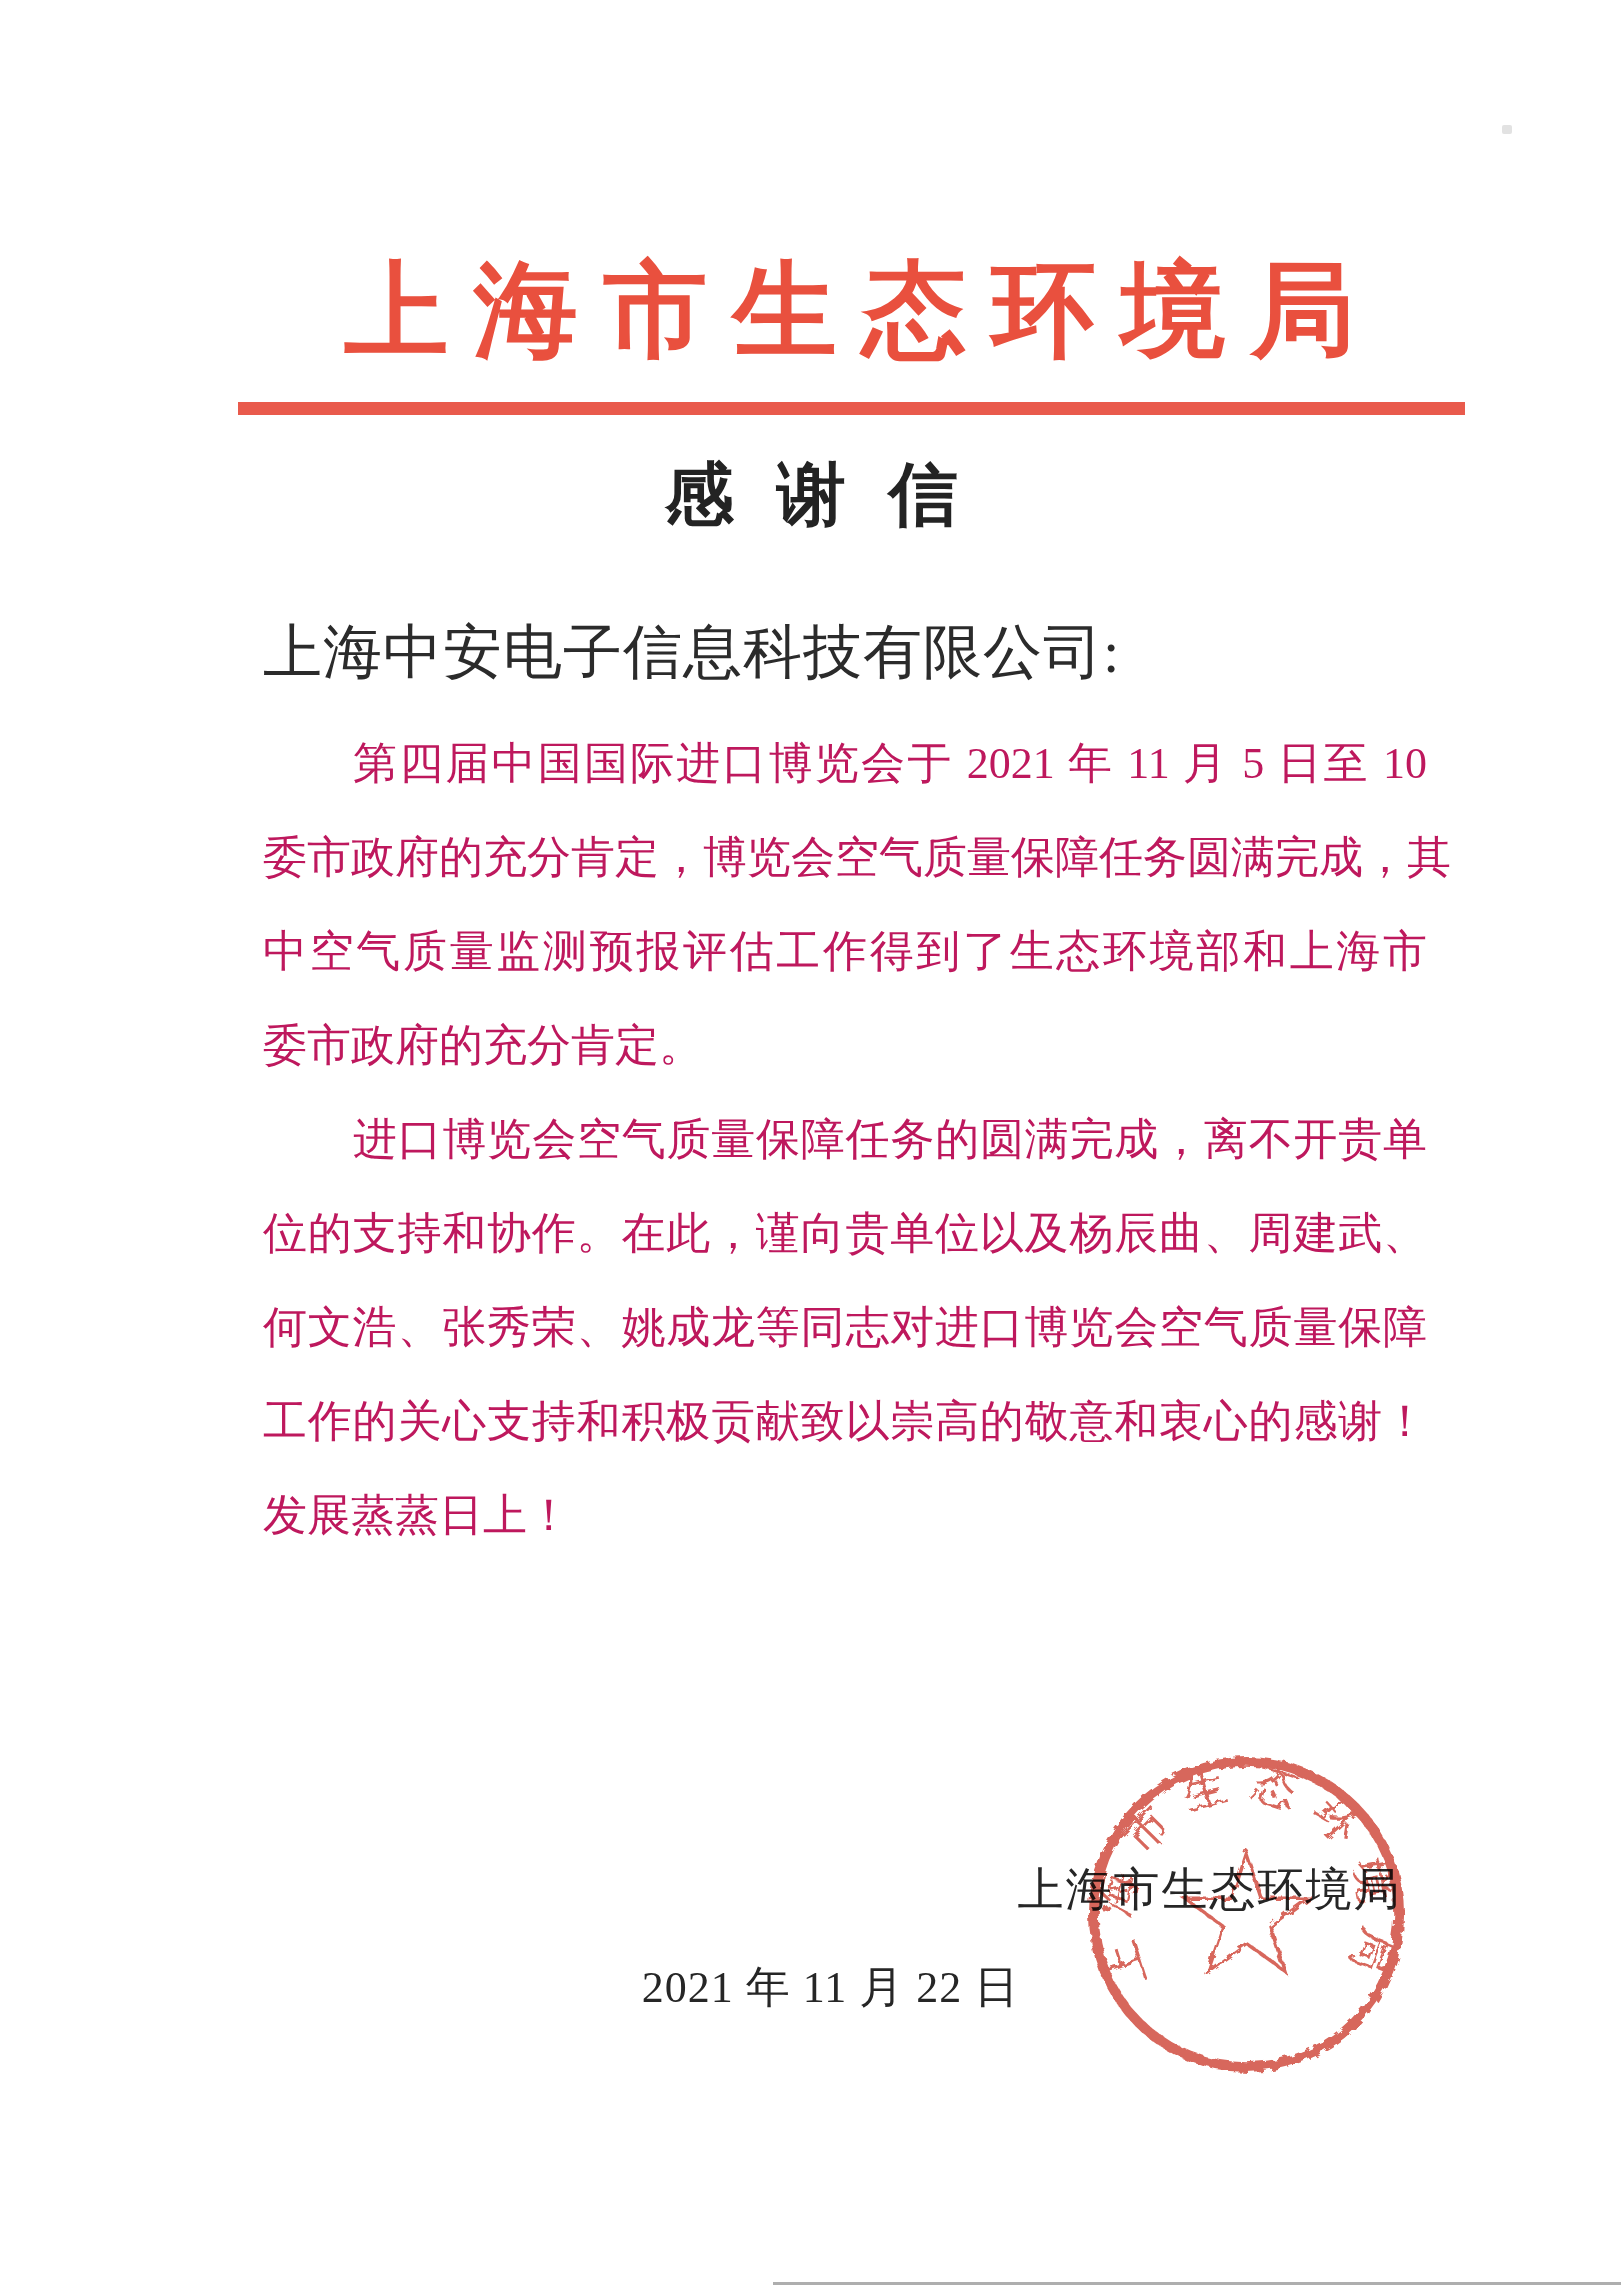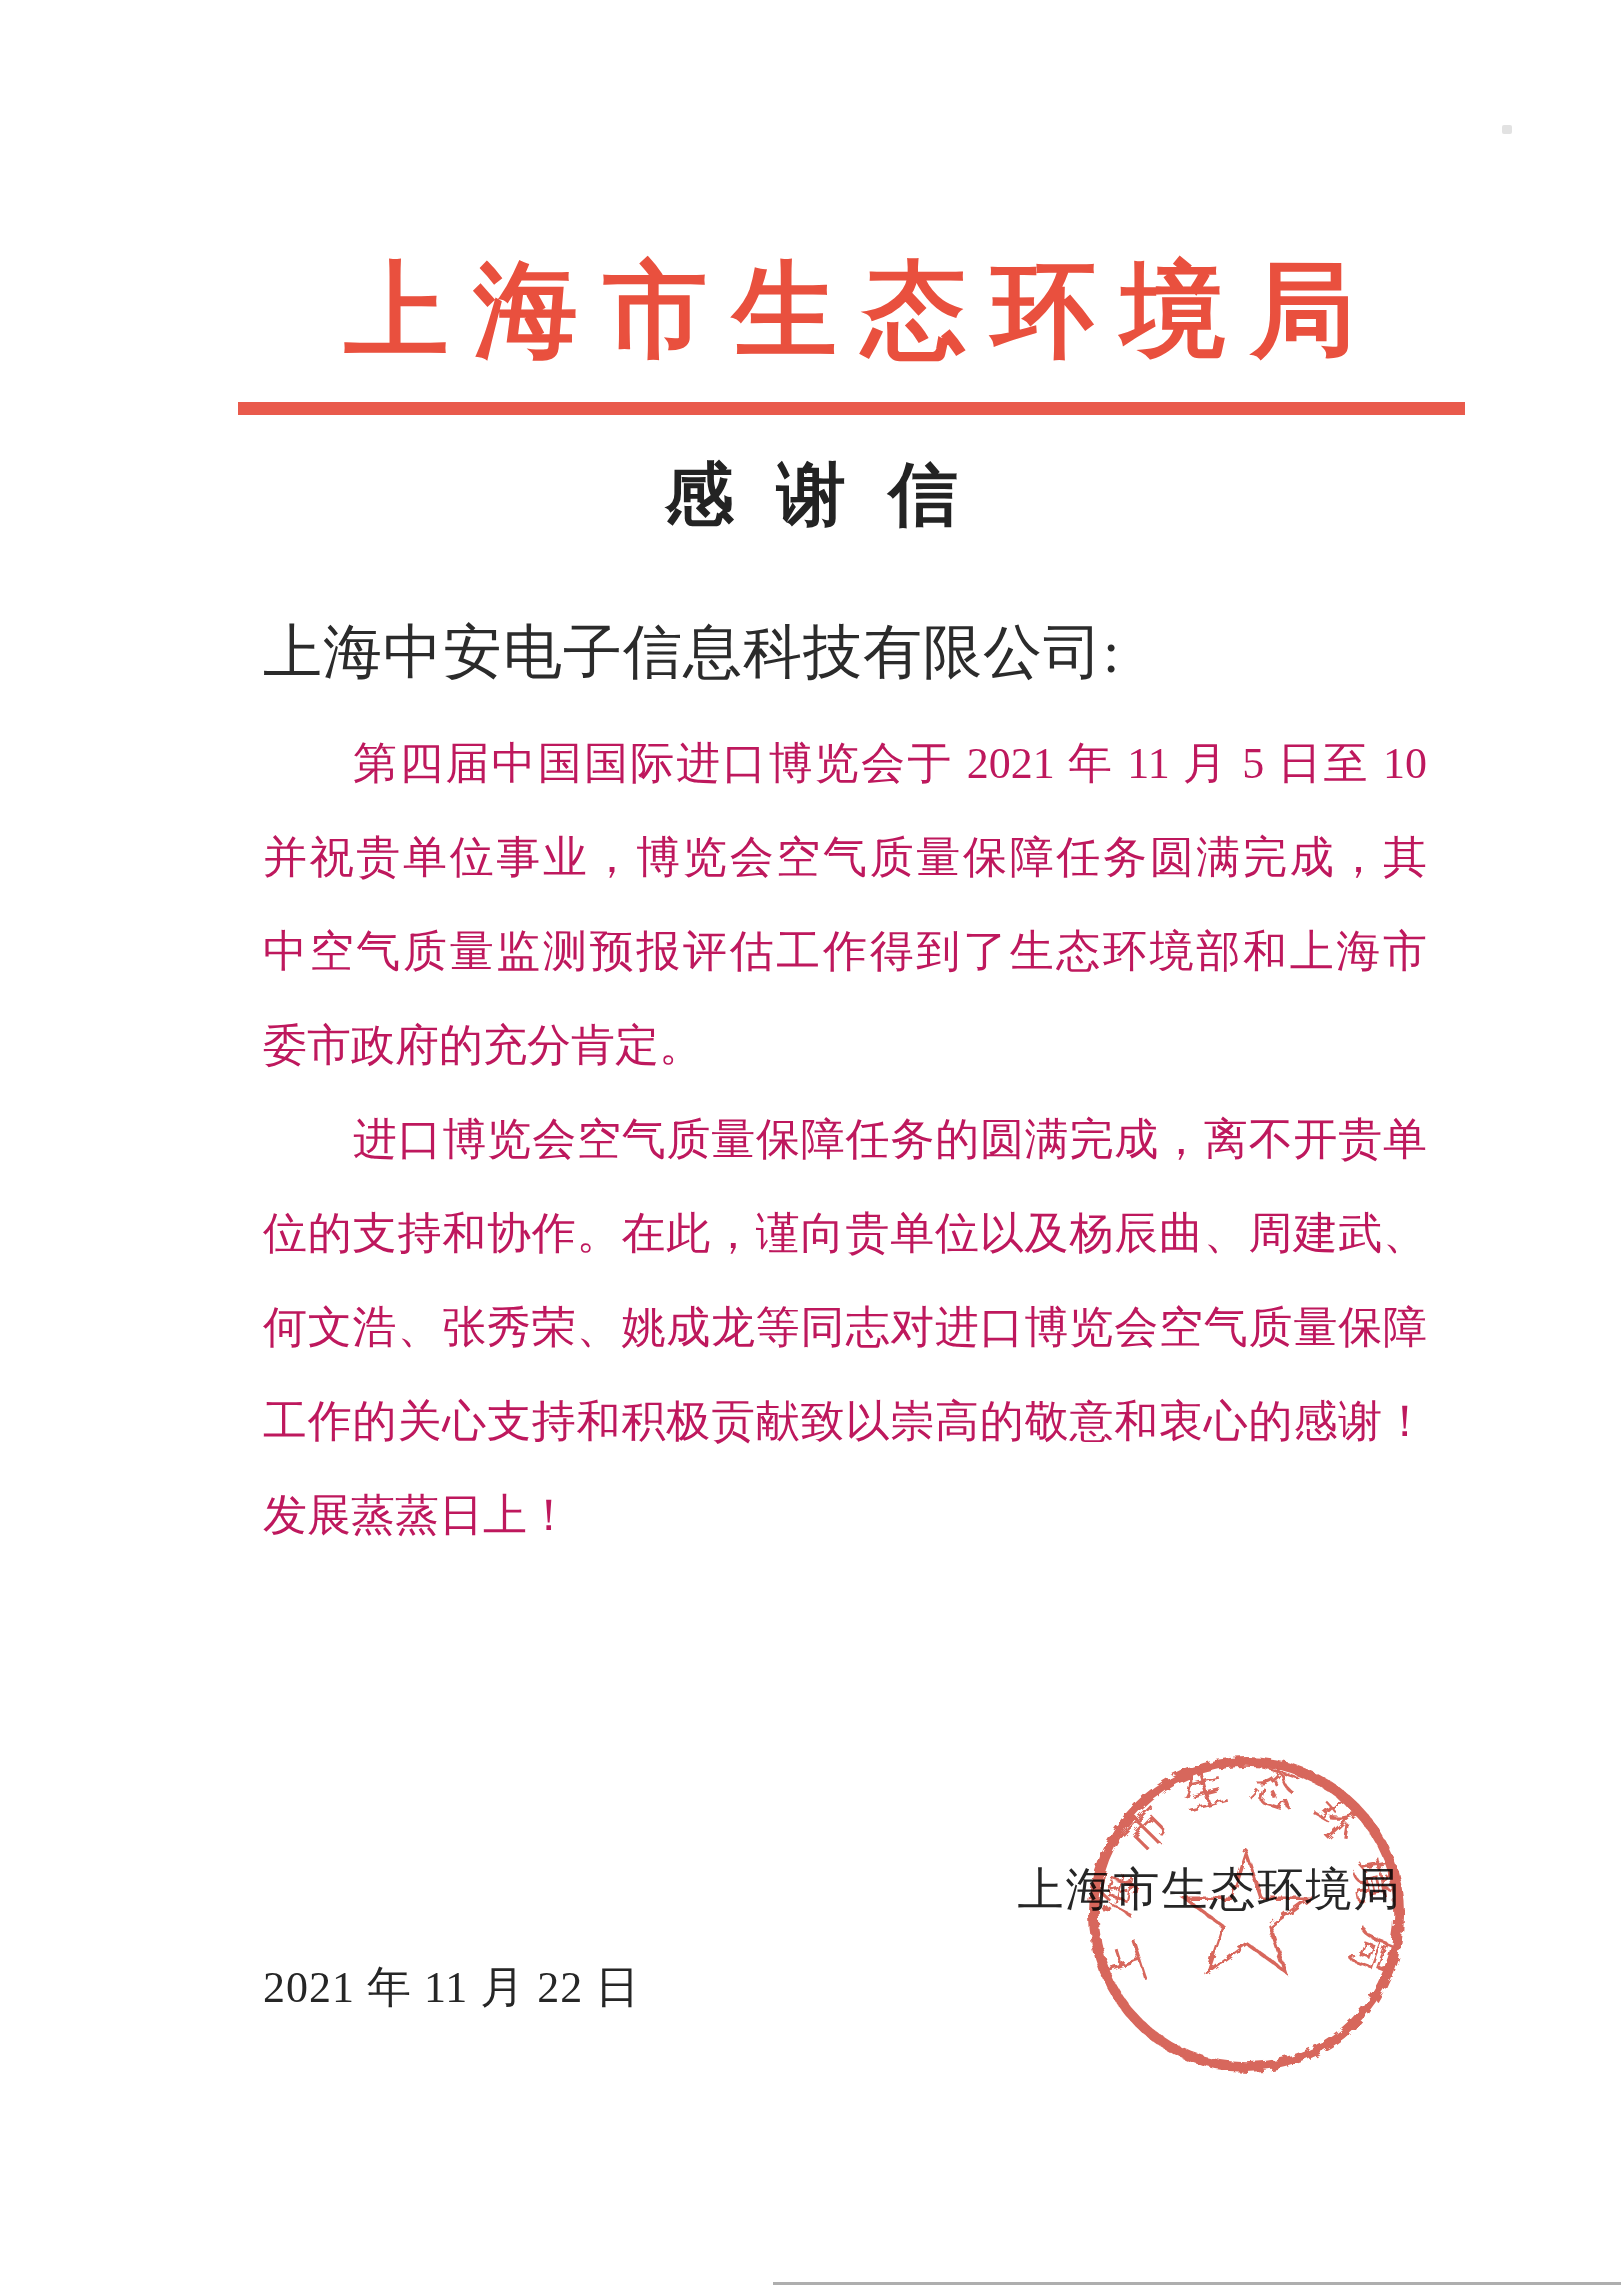--- a/index.html
+++ b/index.html
@@ -64,21 +64,21 @@
     position:absolute; top:1860px; left:227px; width:1164px;
     box-sizing:border-box; padding-right:25.5px;
     text-align:right;
     font-size:46px; line-height:59px;
     color:#262626;
     letter-spacing:2px;
   }
   .date-line {
     position:absolute; top:1959px; left:227px; width:1164px;
     box-sizing:border-box; padding-right:29px;
-    text-align:left;
+    text-align:center;
     font-size:44px; line-height:57px;
     color:#262626;
     letter-spacing:1px;
   }
 
   
   .seal {
     position:absolute; left:1047px; top:1751px;
     width:327px; height:327px;
     mix-blend-mode:multiply;
@@ -103,21 +103,21 @@
   <div class="agency-header">上海市生态环境局</div>
 
   <div class="red-rule"></div>
 
   <div class="letter-title">感谢信</div>
 
   <div class="salutation">上海中安电子信息科技有限公司:</div>
 
   <div class="body-block">
     <div class="line indent">第四届中国国际进口博览会于 2021 年 11 月 5 日至 10</div>
-    <div class="line">并祝贵单位事业，博览会空气质量保障任务圆满完成，其</div>
+    <div class="line">委市政府的充分肯定，博览会空气质量保障任务圆满完成，其</div>
     <div class="line">中空气质量监测预报评估工作得到了生态环境部和上海市</div>
     <div class="line short">委市政府的充分肯定。</div>
     <div class="line indent">进口博览会空气质量保障任务的圆满完成，离不开贵单</div>
     <div class="line">位的支持和协作。在此，谨向贵单位以及杨辰曲、周建武、</div>
     <div class="line">何文浩、张秀荣、姚成龙等同志对进口博览会空气质量保障</div>
     <div class="line">工作的关心支持和积极贡献致以崇高的敬意和衷心的感谢！</div>
     <div class="line short">发展蒸蒸日上！</div>
   </div>
 
   <div class="signature">上海市生态环境局</div>

